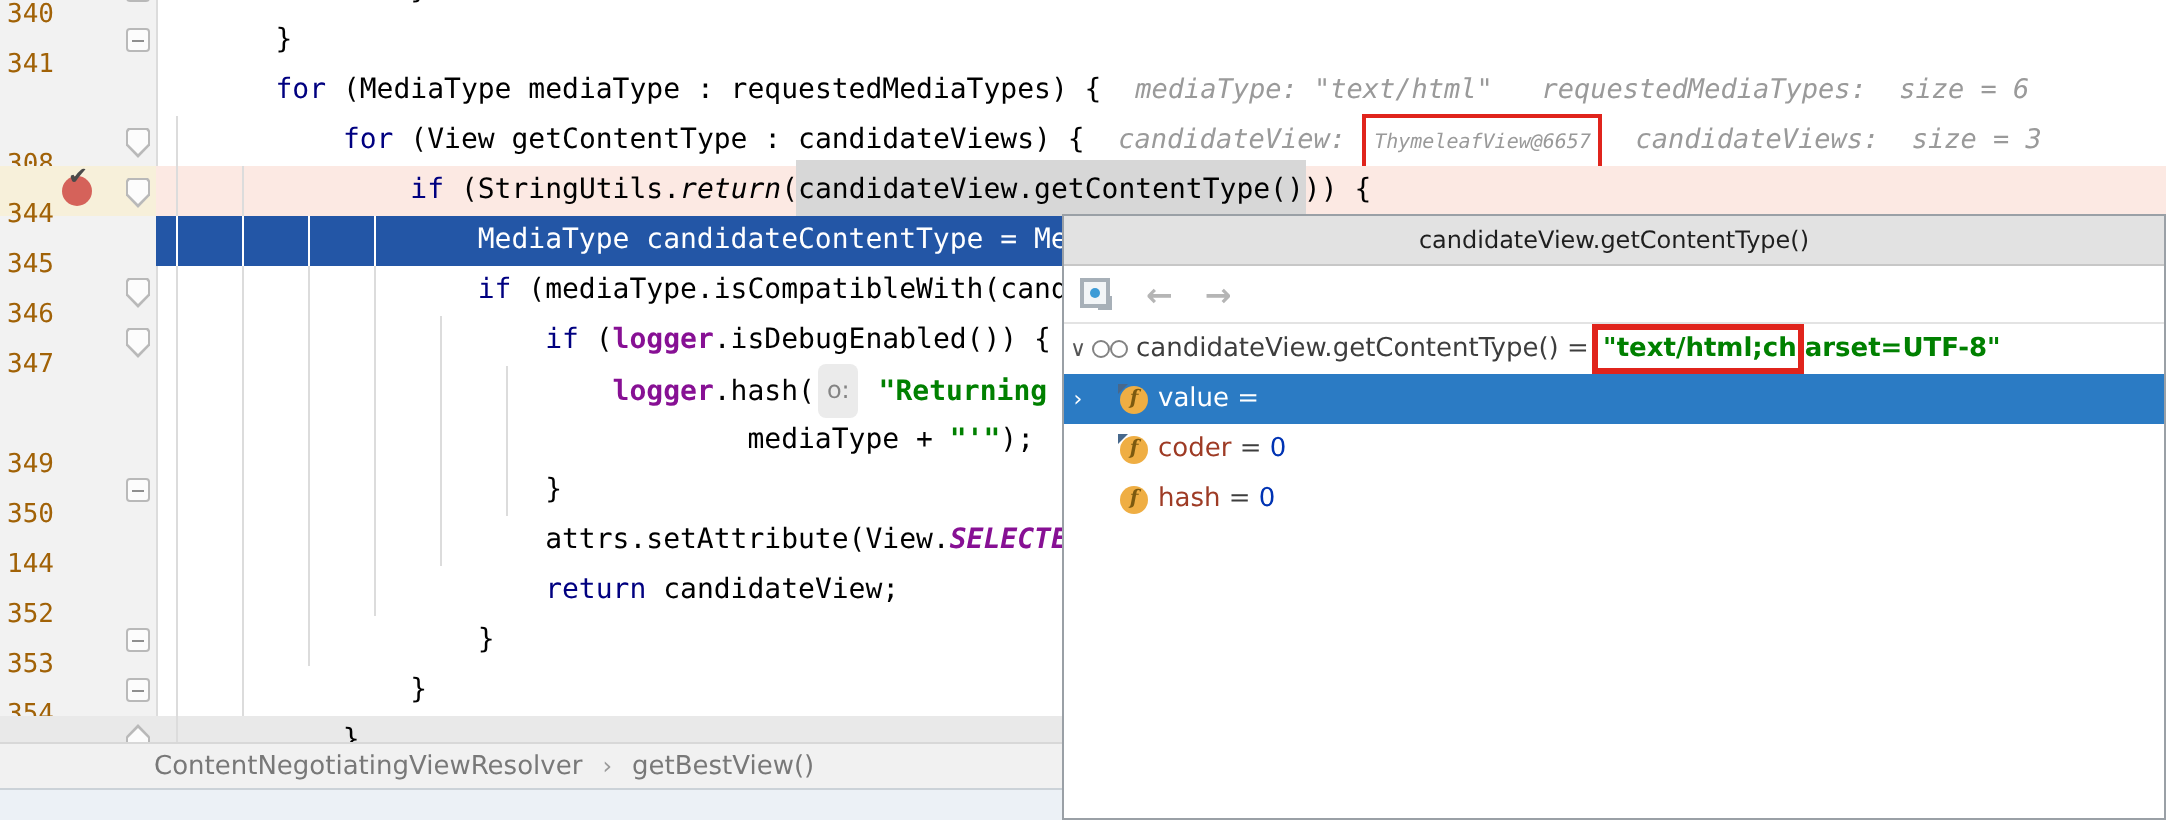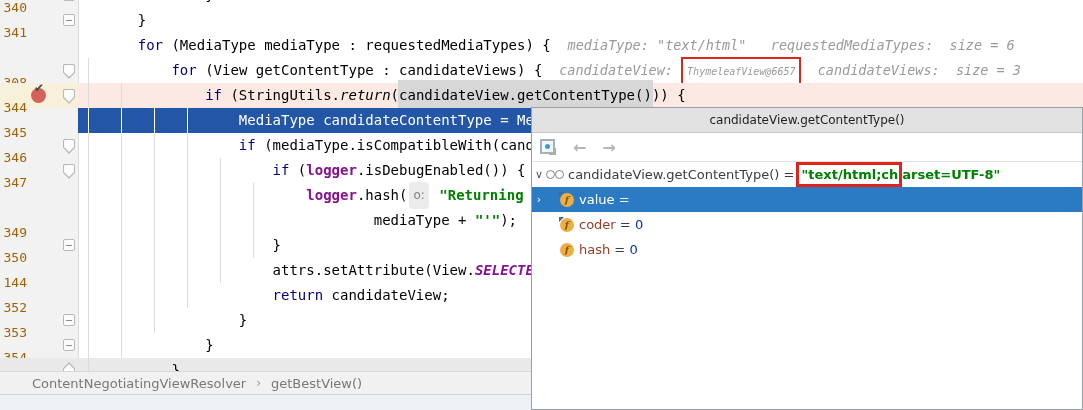--- a/index.html
+++ b/index.html
@@ -43,21 +43,21 @@
   .fm-box::after{content:"";position:absolute;left:2px;right:2px;top:50%;height:1px;background:#8f8f8f;}
   .fm-shield{height:15px;background:#b9b9b9;clip-path:polygon(8% 0,92% 0,100% 8%,100% 58%,50% 100%,0 58%,0 8%);}
   .fm-shield::after{content:"";position:absolute;left:1px;right:1px;top:1px;bottom:2px;background:#fcfcfc;
                     clip-path:polygon(8% 0,92% 0,100% 8%,100% 58%,50% 100%,0 58%,0 8%);}
   .fm-shield-up{height:15px;top:4px;background:#b9b9b9;clip-path:polygon(0 42%,50% 0,100% 42%,100% 92%,92% 100%,8% 100%,0 92%);}
   .fm-shield-up::after{content:"";position:absolute;left:1px;right:1px;top:2px;bottom:1px;background:#fcfcfc;
                     clip-path:polygon(0 42%,50% 0,100% 42%,100% 92%,92% 100%,8% 100%,0 92%);}
   
   #breadcrumb{position:absolute;left:0;top:371px;width:532px;height:23px;background:#f1f1f1;
               border-top:1px solid #d8d8d8;z-index:5;font-size:13px;color:#787878;
-              display:flex;align-items:center;padding-left:32px;box-sizing:border-box;text-align:right;}
+              display:flex;align-items:center;padding-left:77px;box-sizing:border-box;text-align:right;}
   #breadcrumb .sep{margin:0 10px;color:#9a9a9a;font-size:12px;}
   #bottomstrip{position:absolute;left:0;top:394px;width:532px;height:16px;background:#ecf1f6;
                border-top:1px solid #cbd2d8;z-index:5;}
   
   #popup{position:absolute;left:531px;top:107px;width:552px;height:303px;background:#fff;
          border:1px solid #9aa0a6;box-sizing:border-box;z-index:10;}
   #popup-title{height:24px;line-height:24px;background:#e2e2e2;border-bottom:1px solid #c7c7c7;
                text-align:center;font-size:12px;color:#1f1f1f;}
   #popup-toolbar{height:28px;background:#fff;border-bottom:1px solid #e3e3e3;display:flex;align-items:center;}
   .arrow{color:#b5b5b5;font-size:16px;font-weight:bold;margin-left:16px;}

